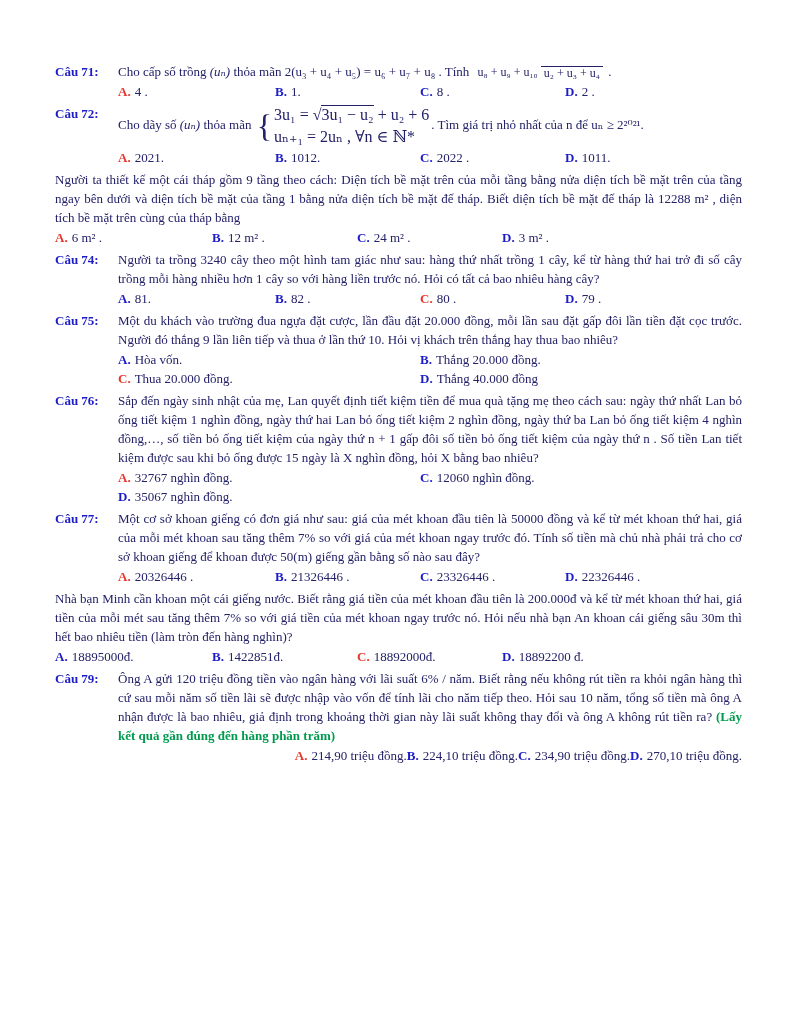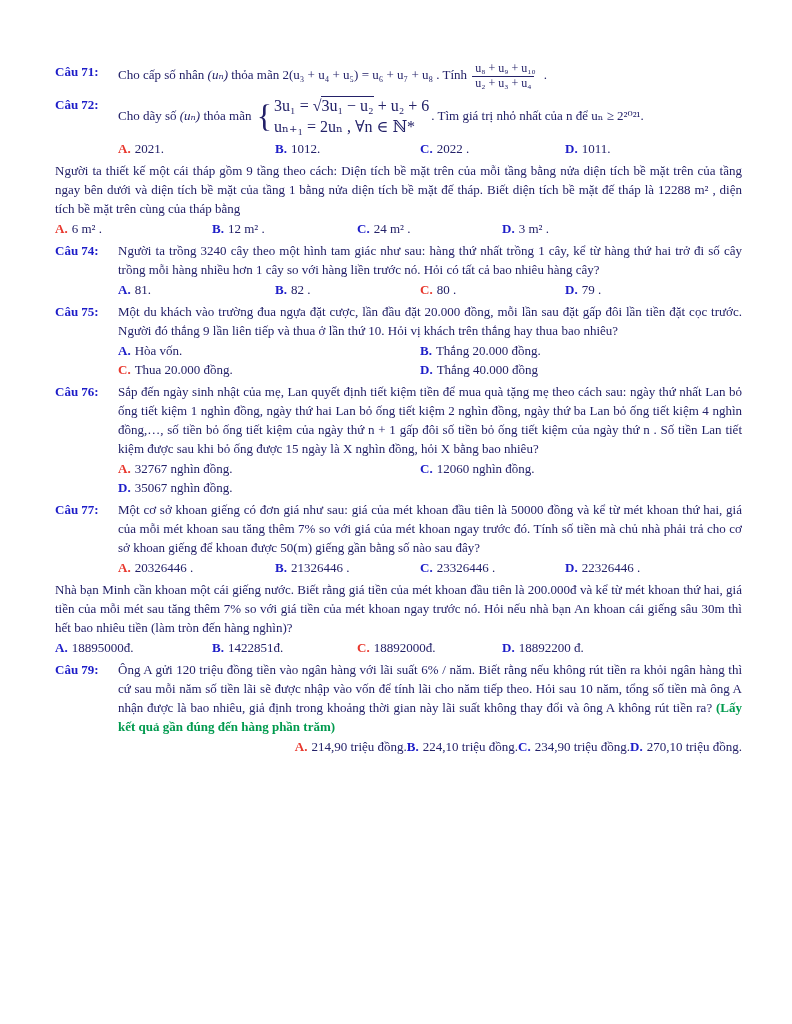--- a/index.html
+++ b/index.html
@@ -22,43 +22,49 @@
   .cols4 { grid-template-columns:157px 145px 145px 1fr; }
   .cols2 { grid-template-columns:302px 1fr; }
   .rowflex { display:flex; justify-content:flex-end; white-space:nowrap; }
   .ans { white-space:nowrap; overflow:visible; }
   .ltr { font-weight:bold; margin-right:4px; }
   .blue { color:#1d1dc8; }
   .red { color:#e8372d; }
   .green { color:#009a4e; font-weight:bold; }
   .it { font-style:italic; }
   .frac {
-    display:inline-flex; flex-direction:column; align-items:flex-start;
+    display:inline-flex; flex-direction:row; align-items:flex-start;
     vertical-align:middle; line-height:1.15; font-size:12px; margin:0 2px;
   }
   .frac .num { padding:0 3px; }
   .frac .den { border-top:1px solid #232168; padding:0 3px; }
   .cases { display:inline-flex; align-items:center; vertical-align:middle; margin:0 2px; }
   .cases .brace { font-size:32px; font-weight:300; line-height:1; margin-right:2px; }
   .cases .lines { display:inline-flex; flex-direction:column; line-height:1.35; text-align:left; font-size:16px; }
   .sqrtwrap { white-space:nowrap; }
   .radicand { border-top:1px solid #232168; }
 </style>
 </head>
 <body>
 
 <div class="page">
 
   <section class="q">
     <span class="qlabel">Câu 71:</span>
     <div class="qbody">
-      <p class="qtext"><span>Cho cấp số nhân </span><span class="it">(uₙ)</span><span> thỏa mãn 2(u₃ + u₄ + u₅) = u₆ + u₇ + u₈ . Tính </span><span class="frac">
+      <p class="qtext"><span>Cho cấp số trồng </span><span class="it">(uₙ)</span><span> thỏa mãn 2(u₃ + u₄ + u₅) = u₆ + u₇ + u₈ . Tính </span><span class="frac">
             <span class="num">u₈ + u₉ + u₁₀</span>
             <span class="den">u₂ + u₃ + u₄</span>
           </span><span> .</span></p>
+      <div class="answers cols4">
+        <span class="ans"><b class="ltr red">A.</b><span>4 .</span></span>
+        <span class="ans"><b class="ltr blue">B.</b><span>1.</span></span>
+        <span class="ans"><b class="ltr blue">C.</b><span>8 .</span></span>
+        <span class="ans"><b class="ltr blue">D.</b><span>2 .</span></span>
+      </div>
     </div>
   </section>
 
   <section class="q">
     <span class="qlabel">Câu 72:</span>
     <div class="qbody">
       <p class="qtext"><span>Cho dãy số </span><span class="it">(uₙ)</span><span> thỏa mãn </span><span class="cases">
             <span class="brace">{</span>
             <span class="lines">
               <span class="csline"><span>3u₁ = </span><span class="sqrtwrap">√<span class="radicand">3u₁ − u₂</span></span><span> + u₂ + 6</span></span>

